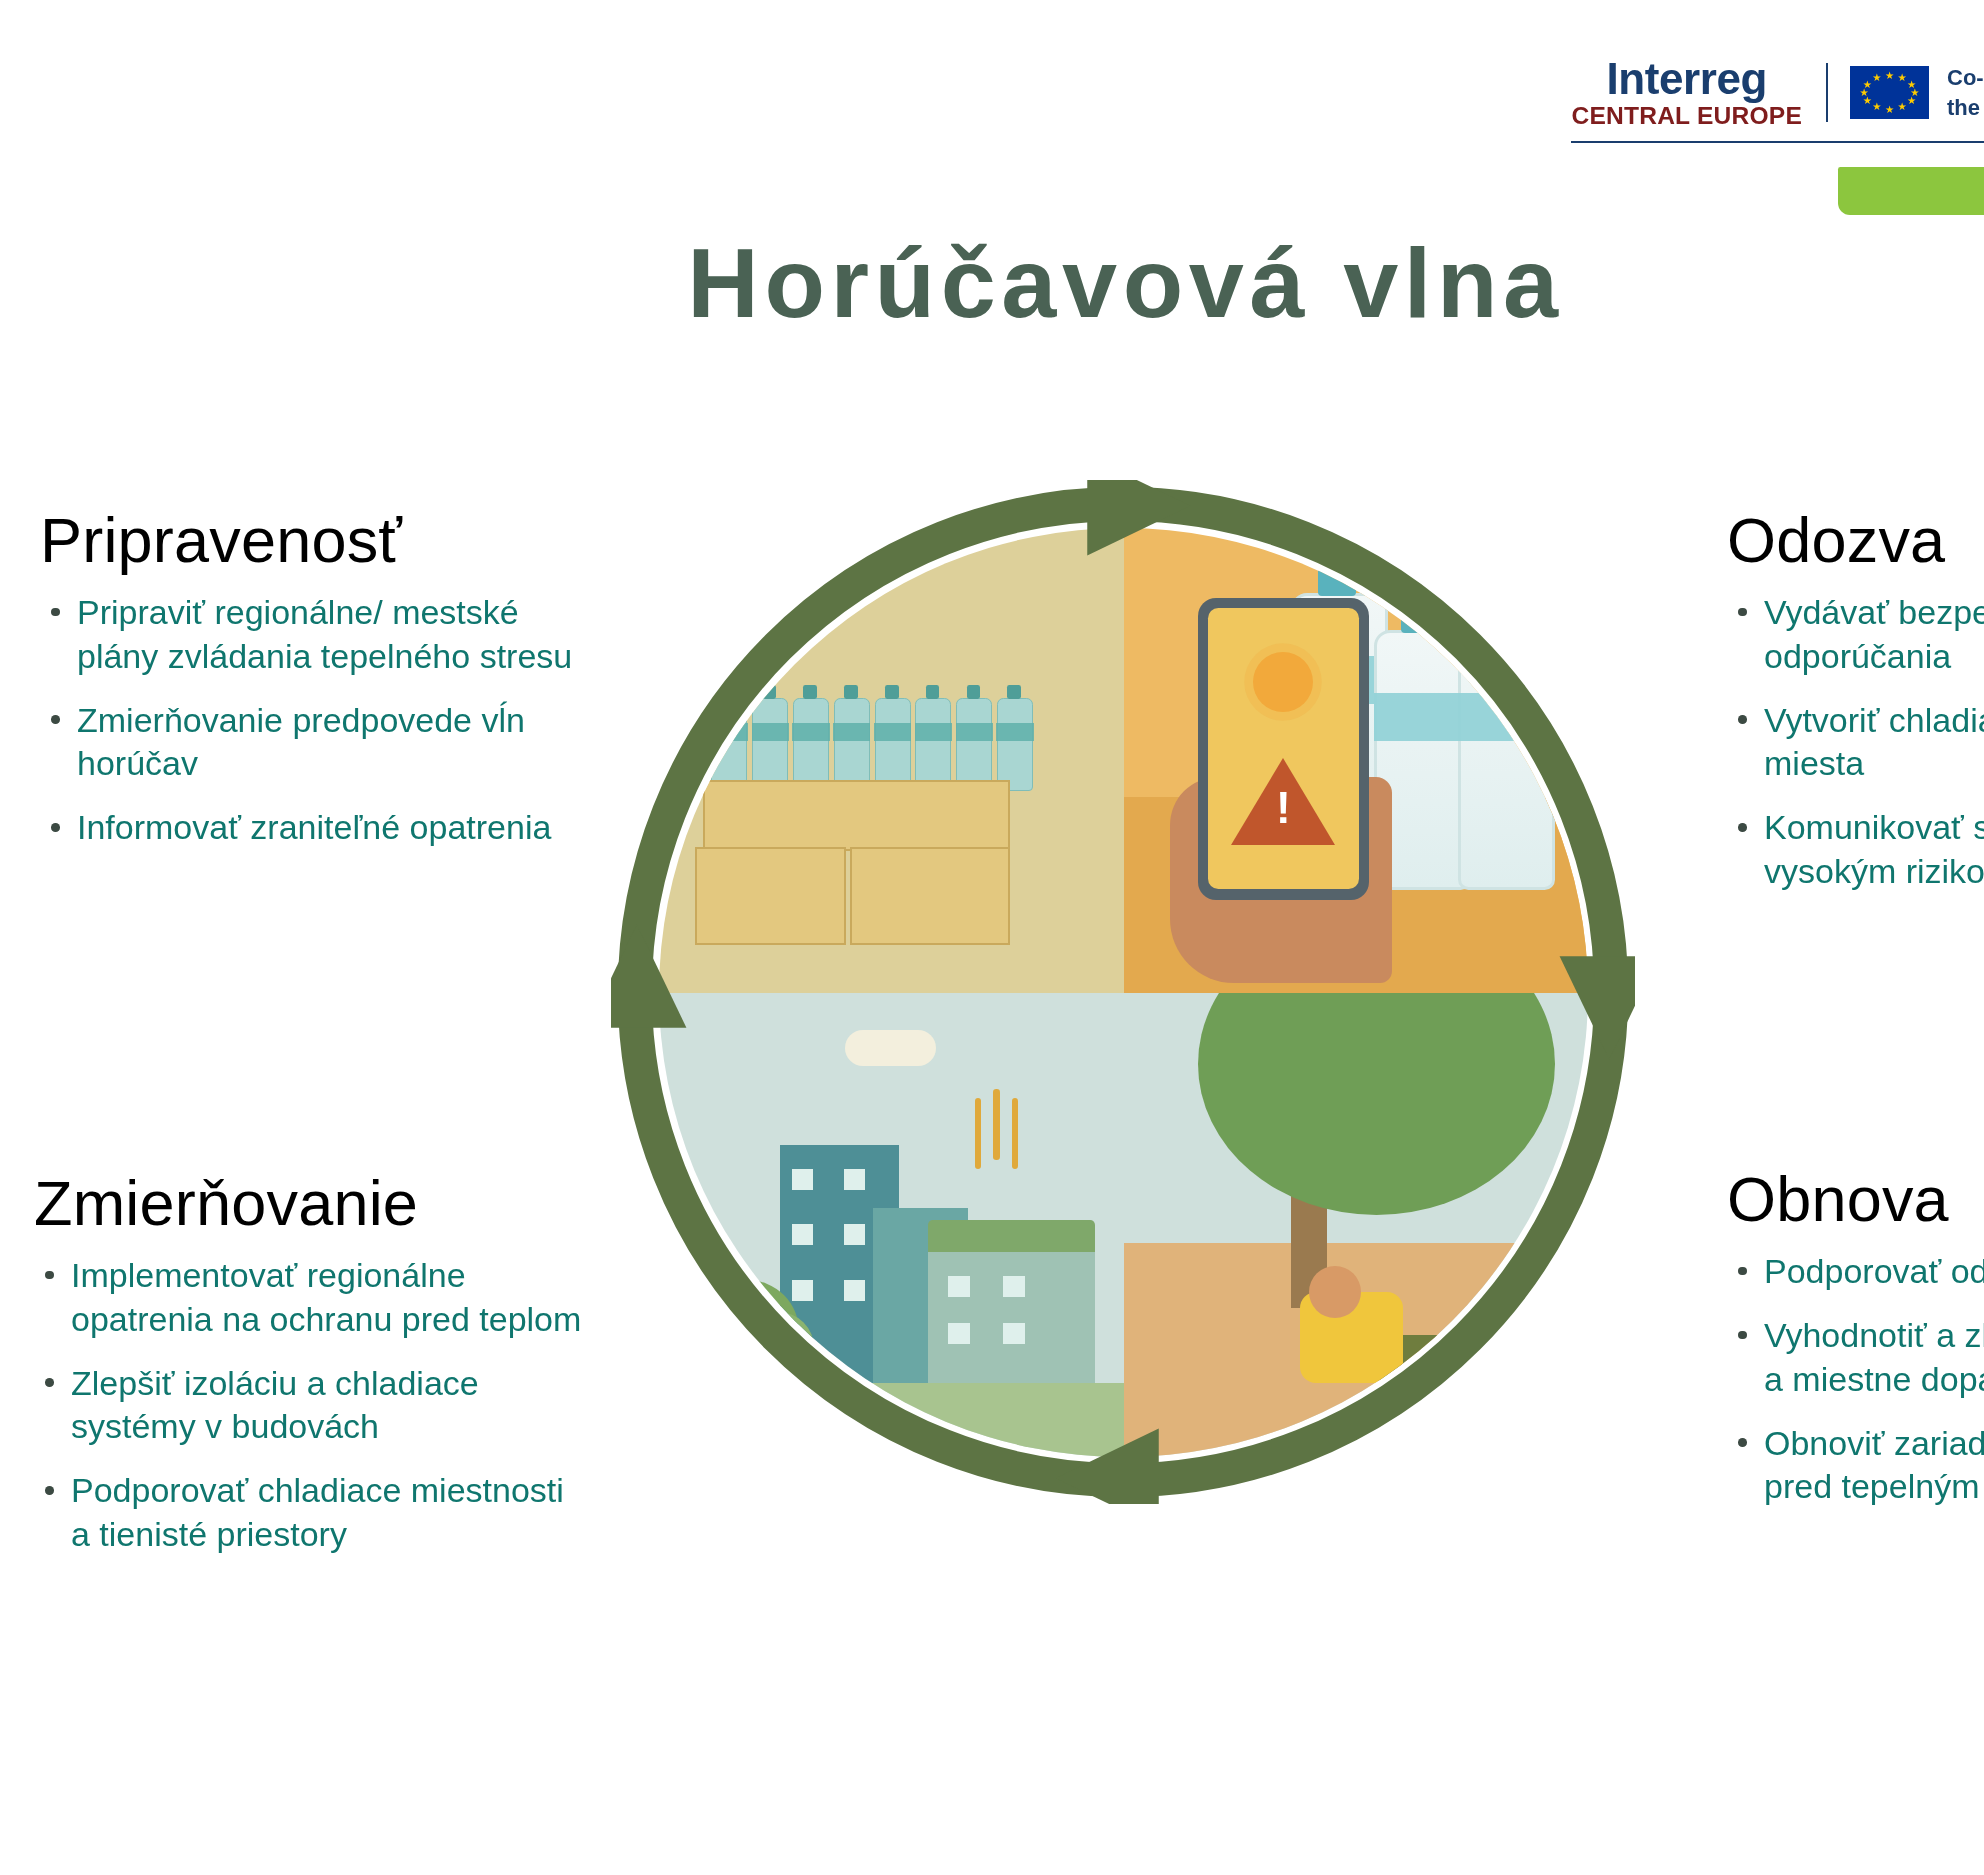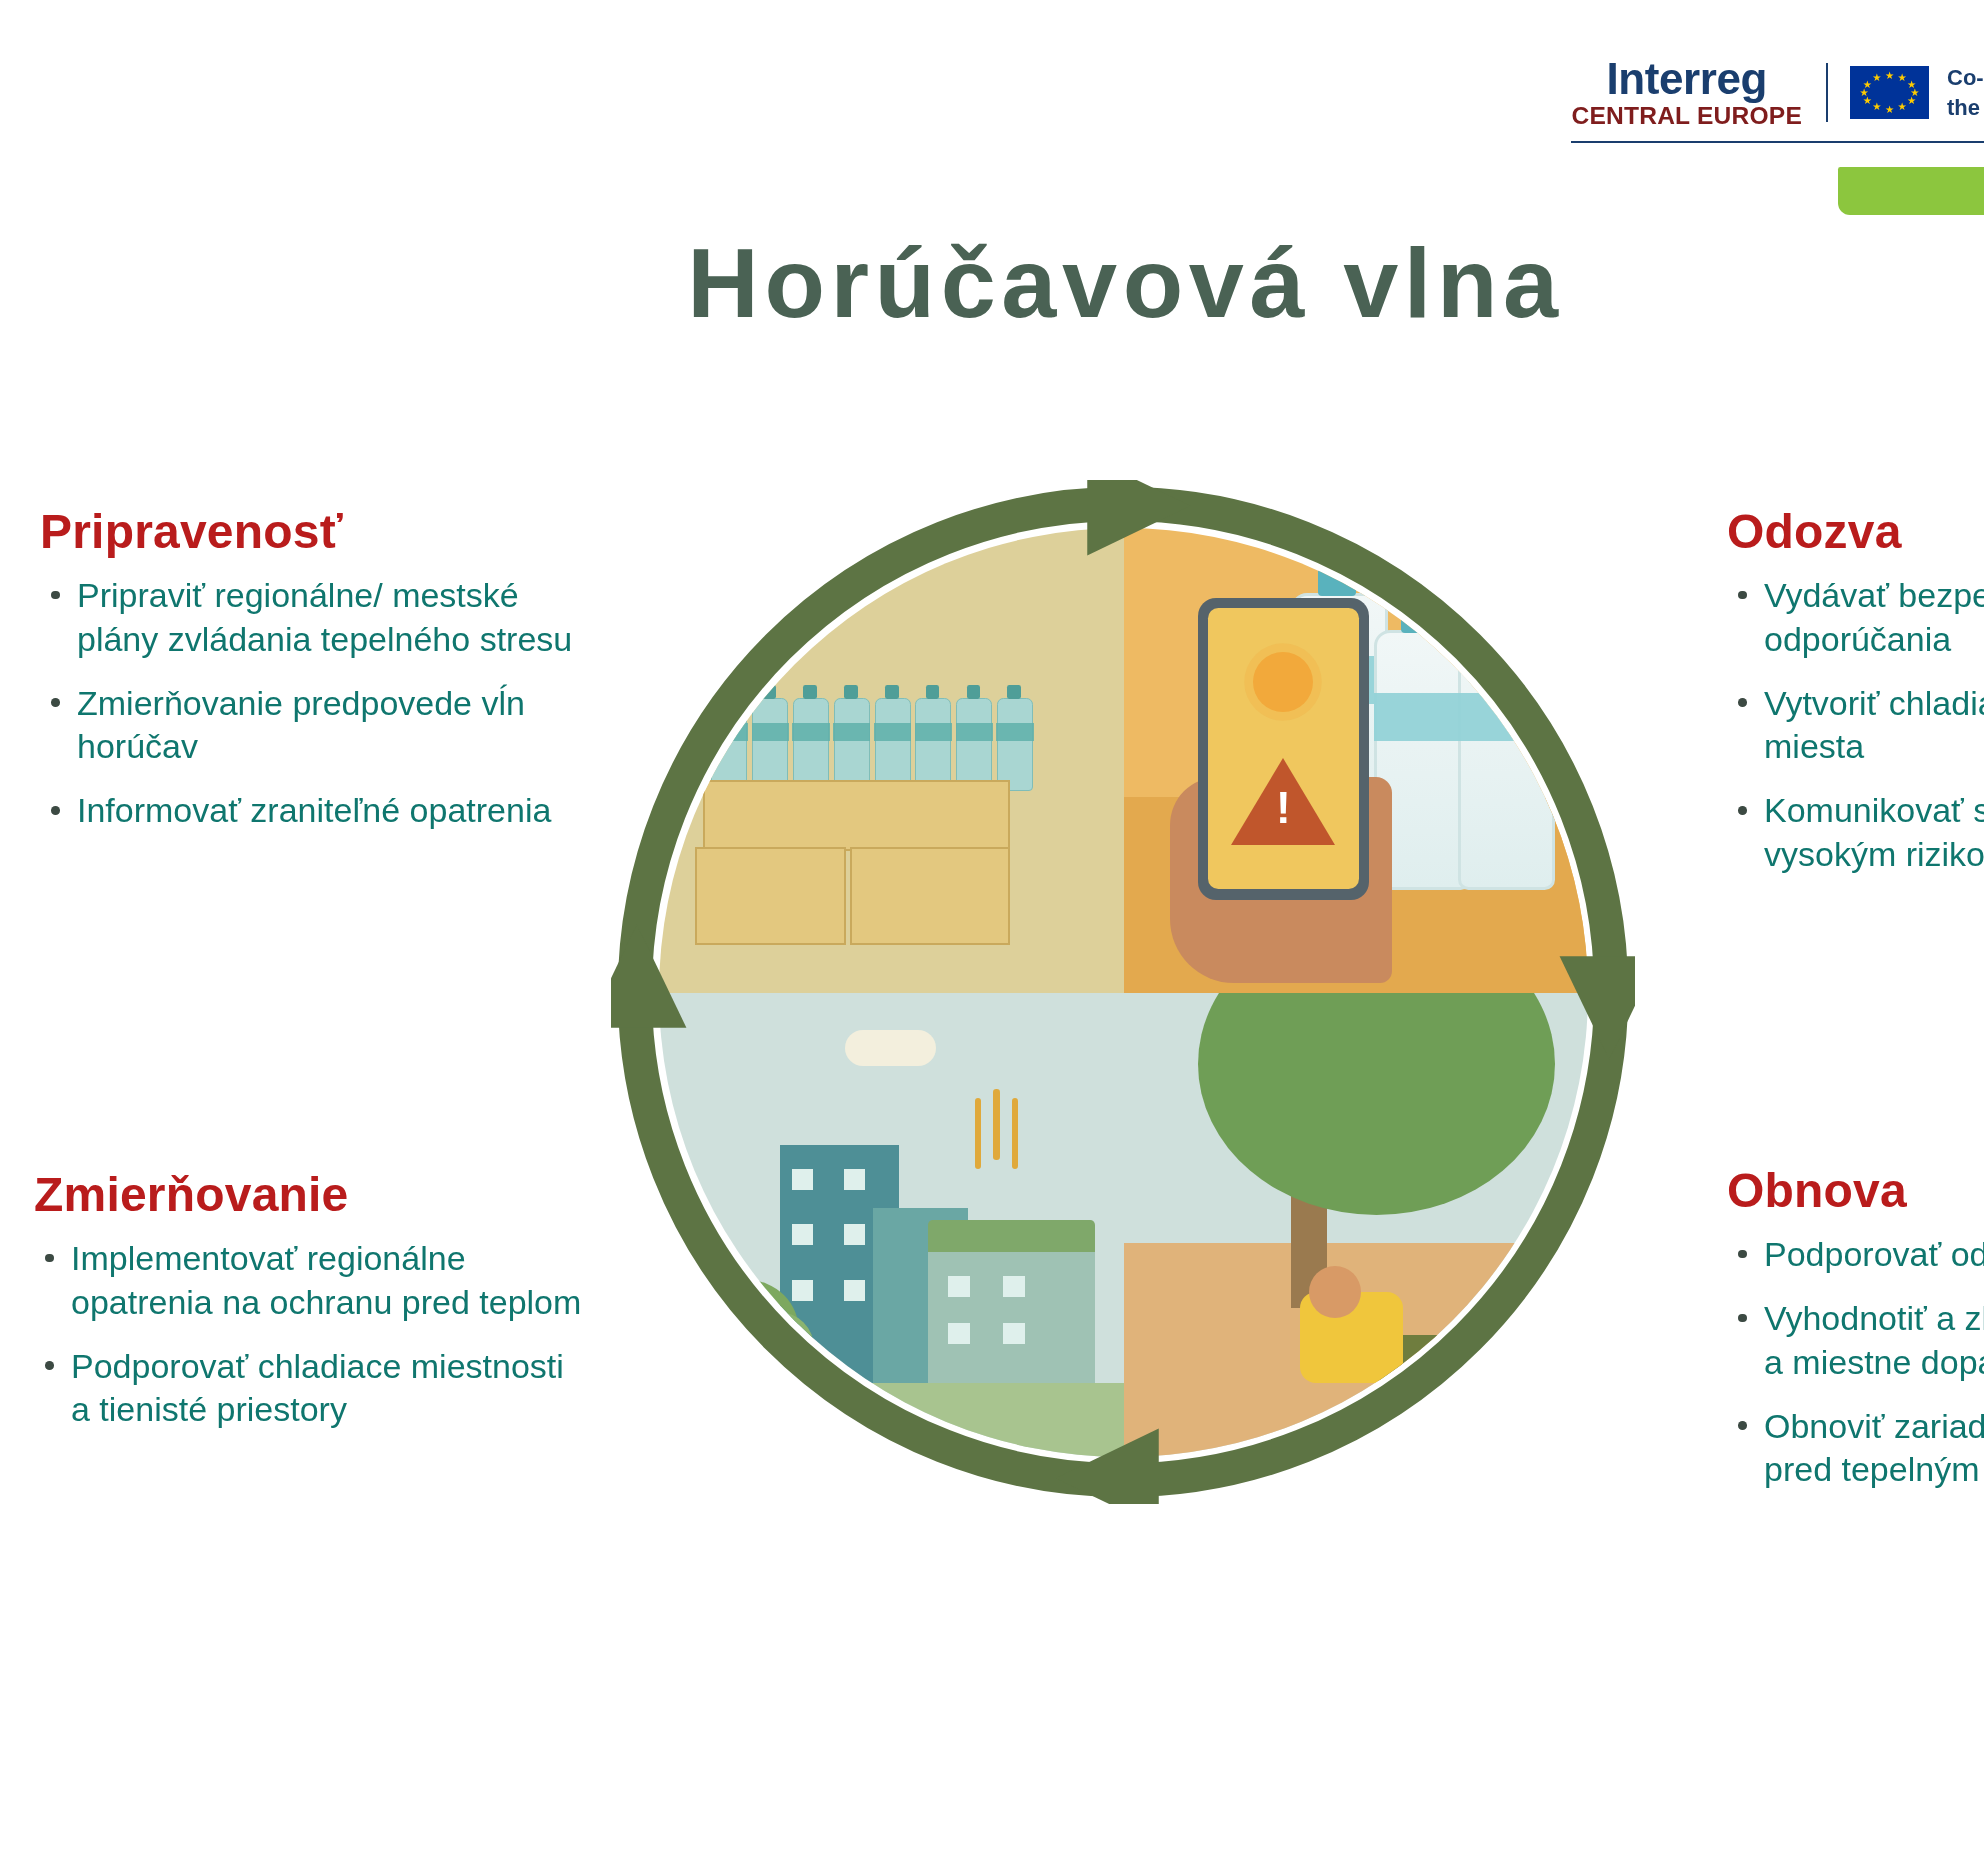--- a/index.html
+++ b/index.html
@@ -104,23 +104,23 @@
     color: #4a6254;
     letter-spacing: 5.6px;
   }
 
   
   .block {
     position: absolute;
   }
   .block h2 {
     margin: 0 0 15px 0;
-    font-size: 48px;
-    font-weight: bold;
-    color: #b91c1c;
+    font-size: 63px;
+    font-weight: normal;
+    color: #000000;
     letter-spacing: 0.2px;
   }
   .block ul {
     list-style: none;
     margin: 0;
     padding: 0;
   }
   .block li {
     position: relative;
     padding-left: 37px;
@@ -282,20 +282,21 @@
     <li>Vydávať bezpečnostné odporúčania</li>
     <li>Vytvoriť chladiace a tienisté miesta</li>
     <li>Komunikovať so skupinami s vysokým rizikom</li>
   </ul>
 </div>
 
 <div class="block" id="block-mitigation">
   <h2>Zmierňovanie</h2>
   <ul>
     <li>Implementovať regionálne opatrenia na ochranu pred teplom</li>
+    <li>Zlepšiť izoláciu a chladiace systémy v budovách</li>
     <li>Podporovať chladiace miestnosti a tienisté priestory</li>
   </ul>
 </div>
 
 <div class="block right" id="block-recovery">
   <h2>Obnova</h2>
   <ul>
     <li>Podporovať odpočinok</li>
     <li>Vyhodnotiť a zlepšiť zdravotné a miestne dopady</li>
     <li>Obnoviť zariadenia na ochranu pred tepelným stresom</li>

